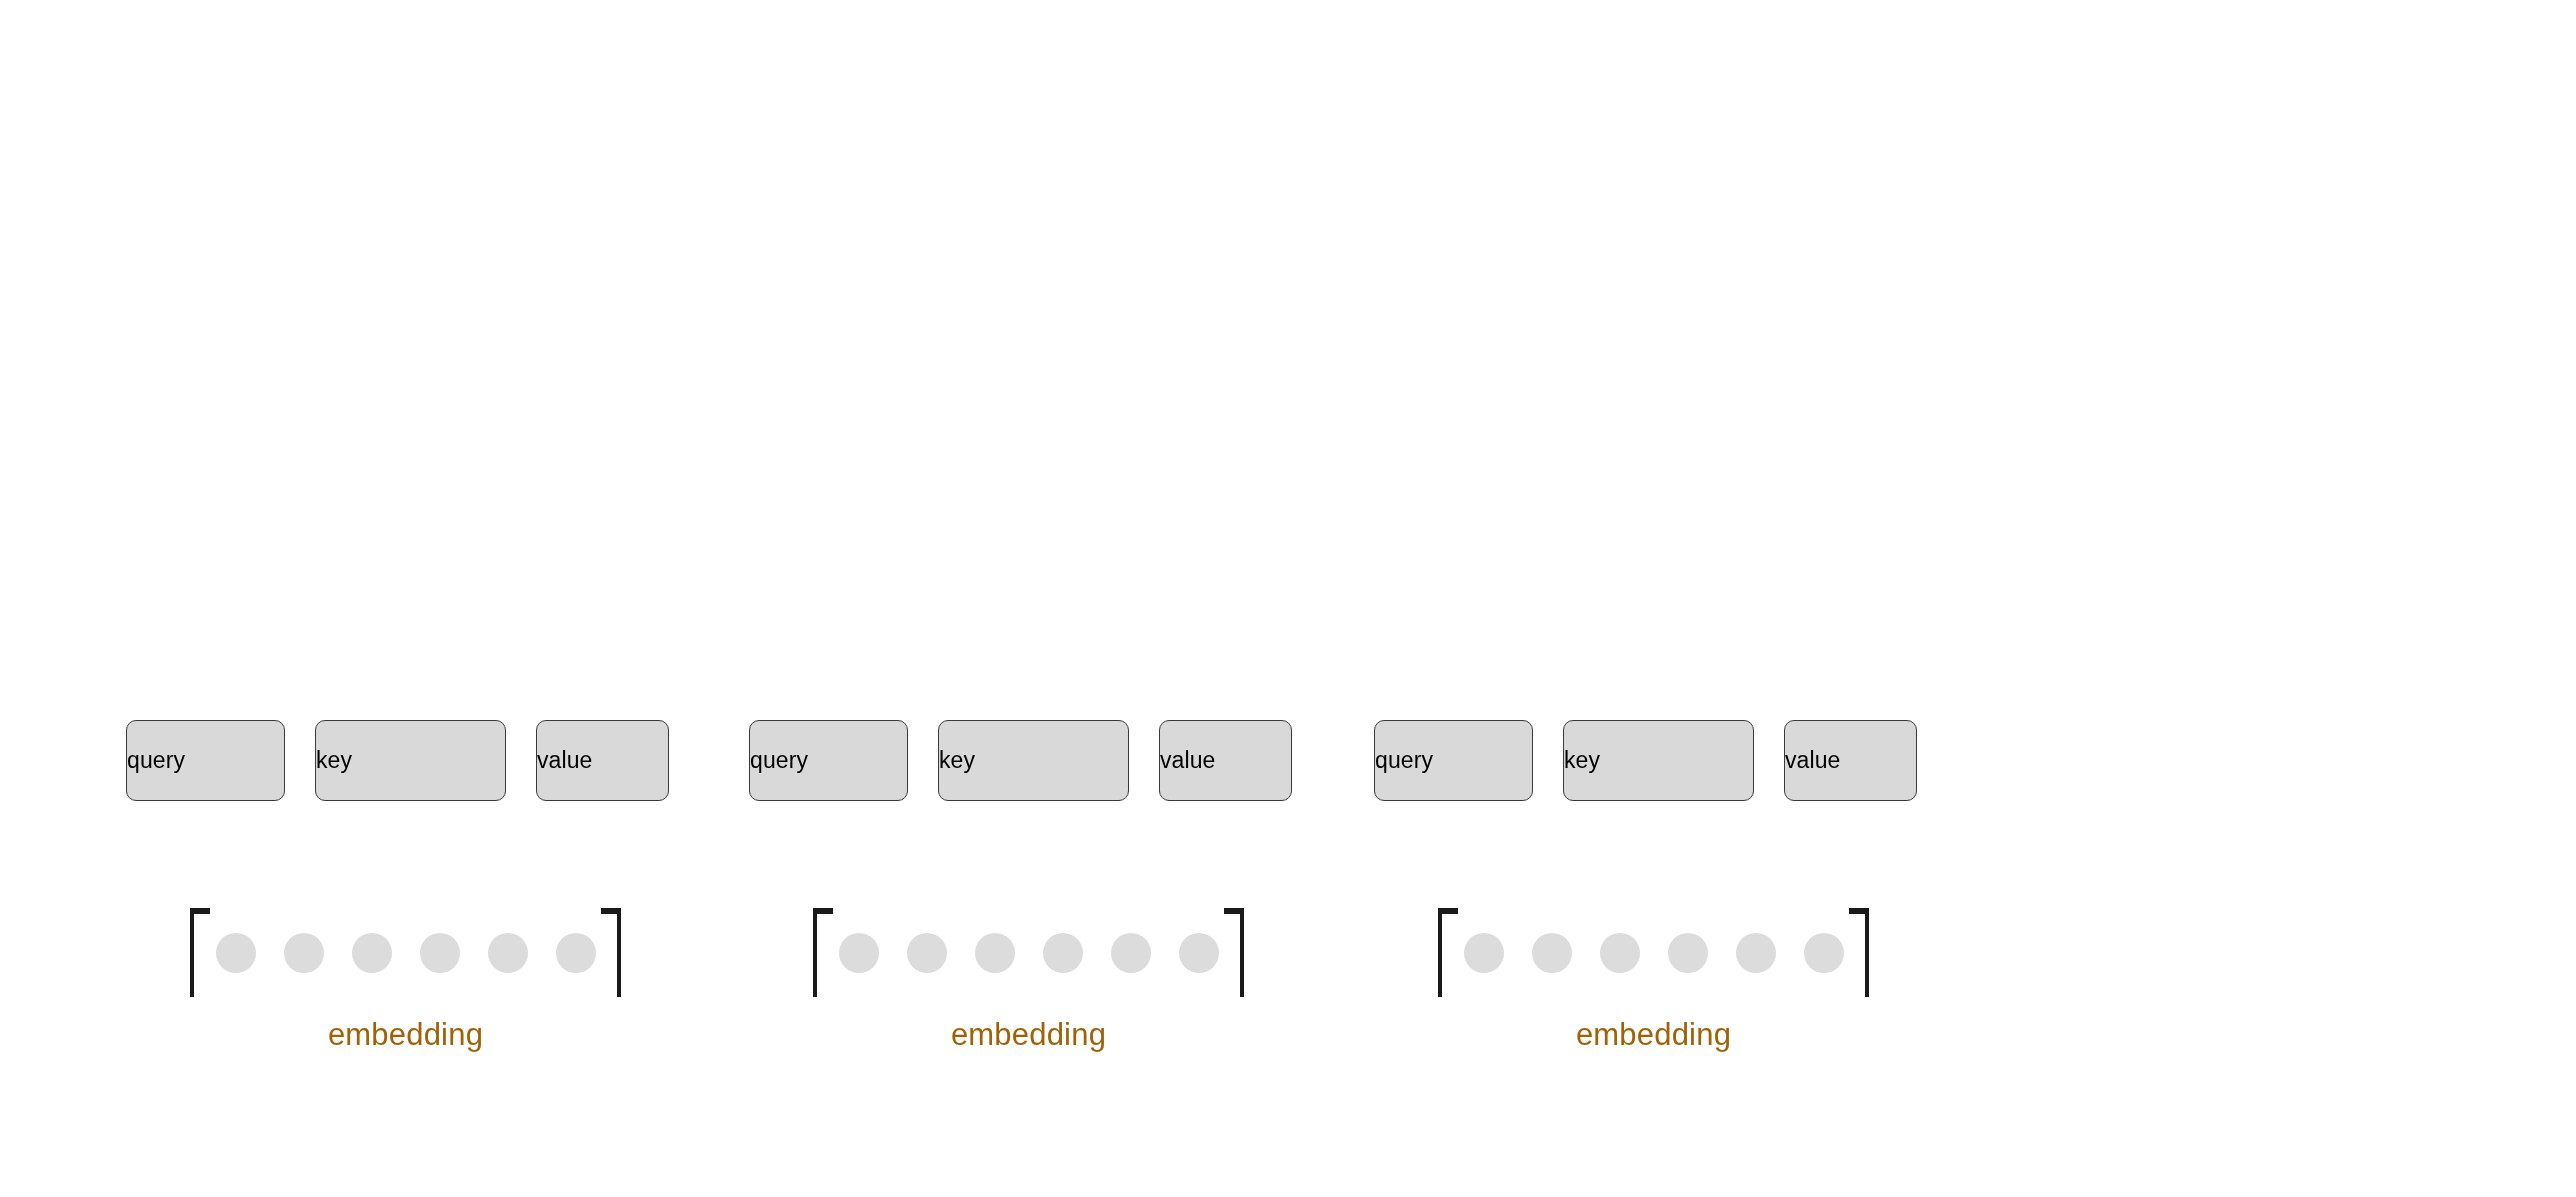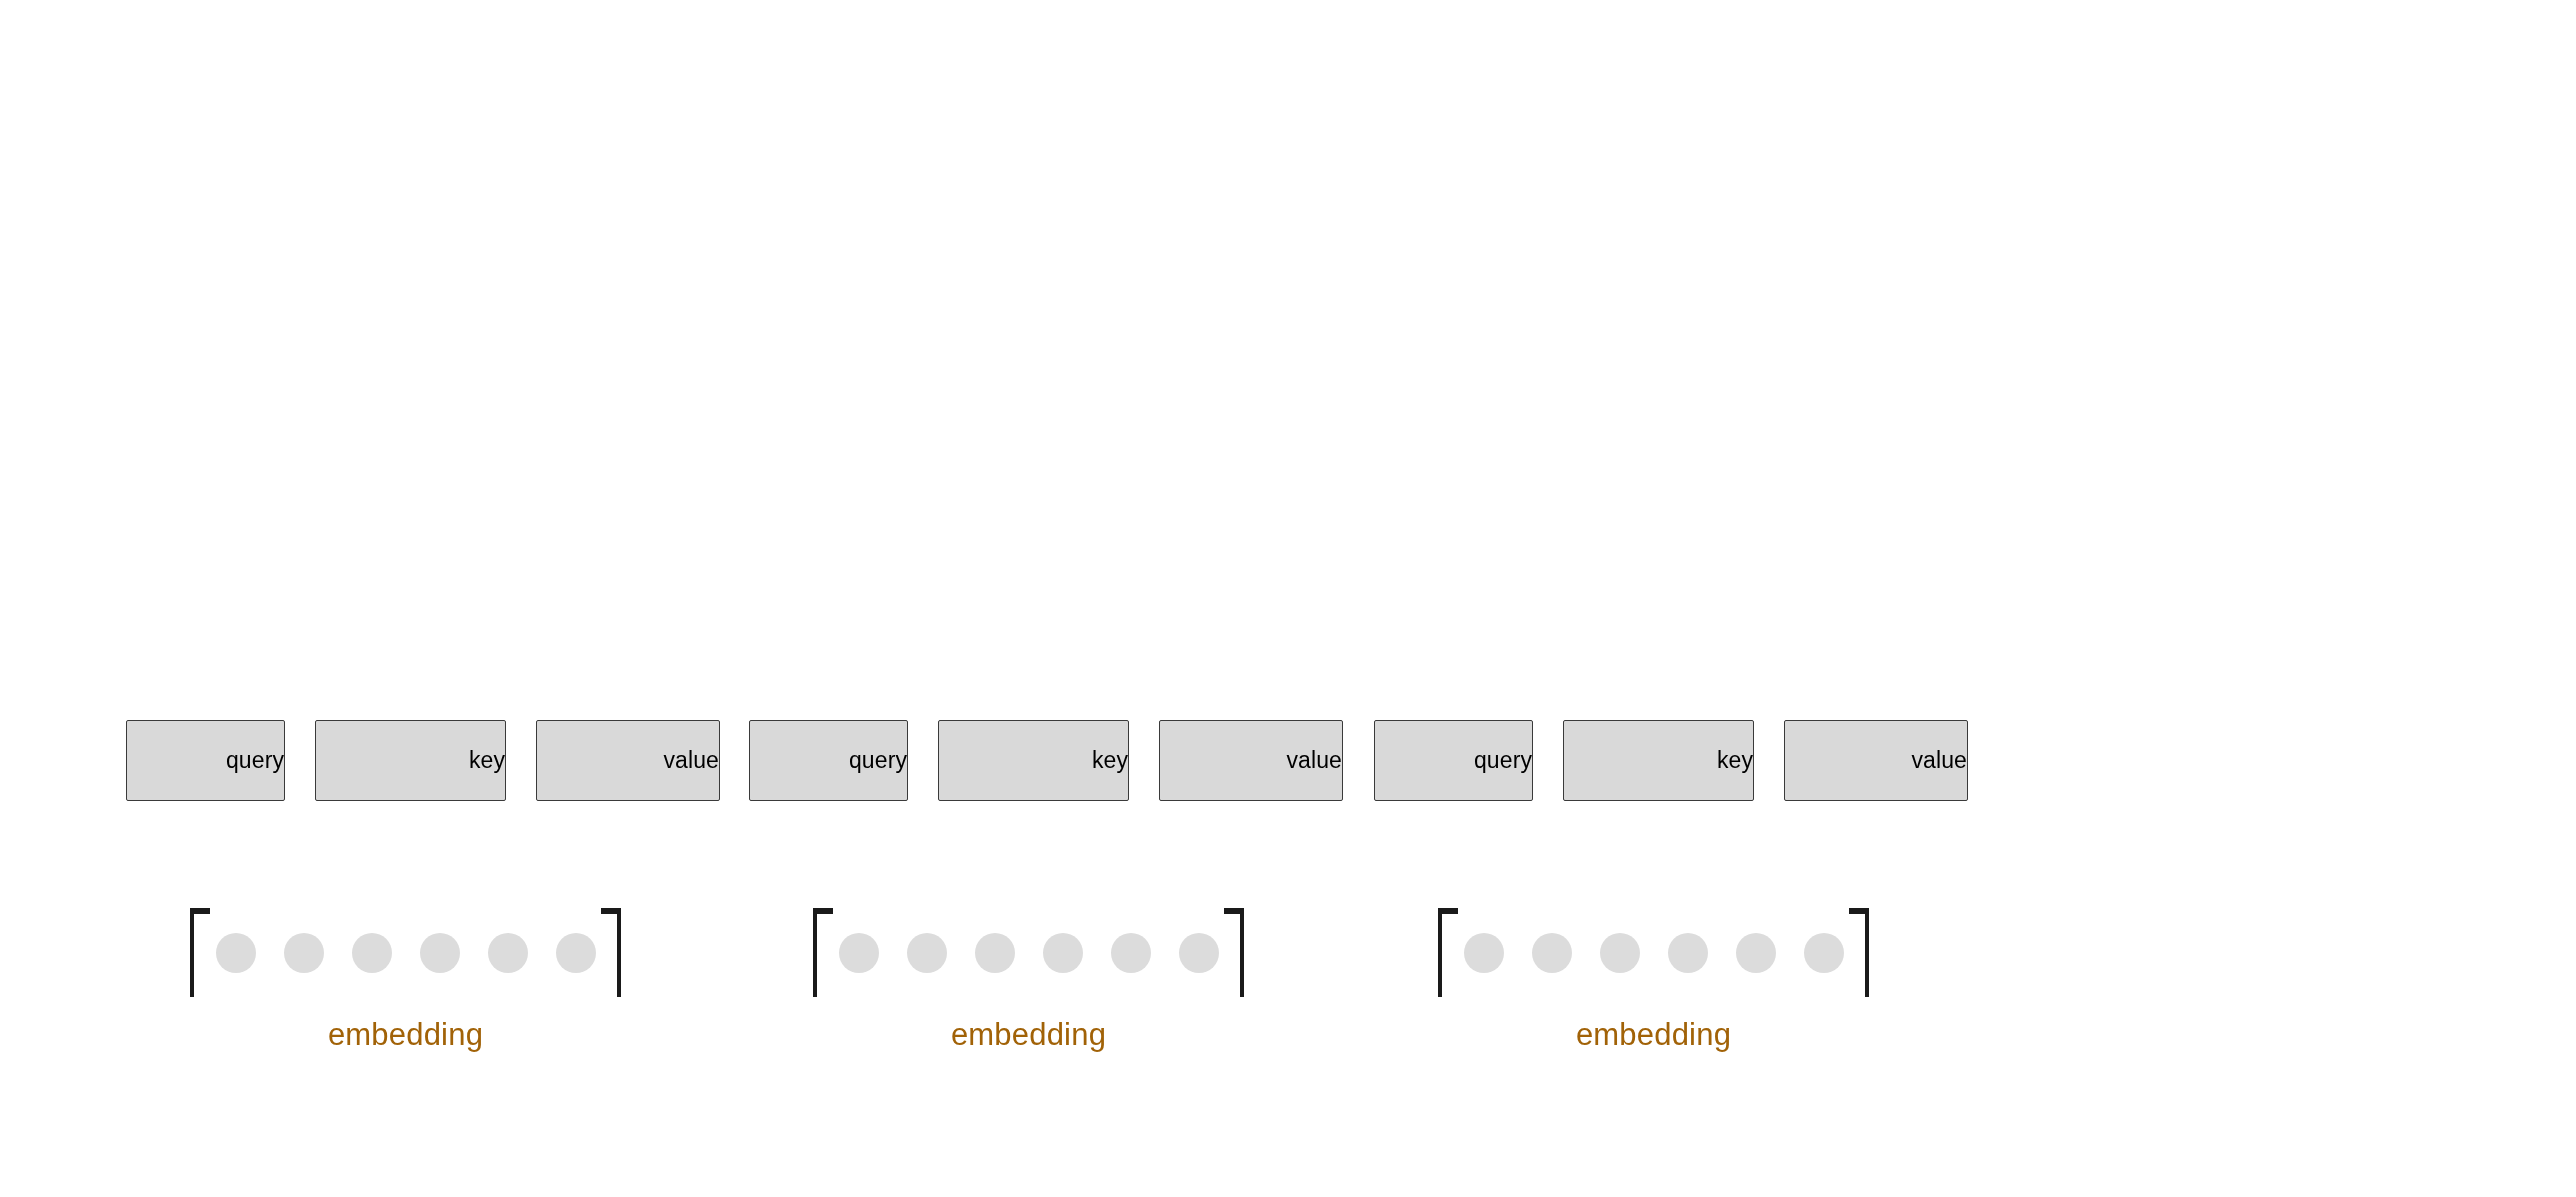--- a/index.html
+++ b/index.html
@@ -33,34 +33,34 @@
     left: 0;
     display: flex;
     flex-direction: row;
     align-items: flex-start;
   }
   .qkv-box {
     height: 81px;
     box-sizing: border-box;
     background: #d9d9d9;
     border: 1.8px solid #3a3a3a;
-    border-radius: 2px;
+    border-radius: 10px;
     display: flex;
     align-items: center;
-    justify-content: flex-end;
+    justify-content: flex-start;
     color: #000000;
     font-size: 23px;
     line-height: 1;
     letter-spacing: 0.1px;
     margin-right: 30px;
   }
   .qkv-box:last-child { margin-right: 0; }
   .qkv-box.w-query { width: 159px; }
   .qkv-box.w-key   { width: 191px; }
-  .qkv-box.w-value { width: 184px; }
+  .qkv-box.w-value { width: 133px; }
 
   
   .embedding-block {
     position: absolute;
   }
   .embedding-vector {
     display: flex;
     flex-direction: row;
     align-items: center;
     height: 89px;

